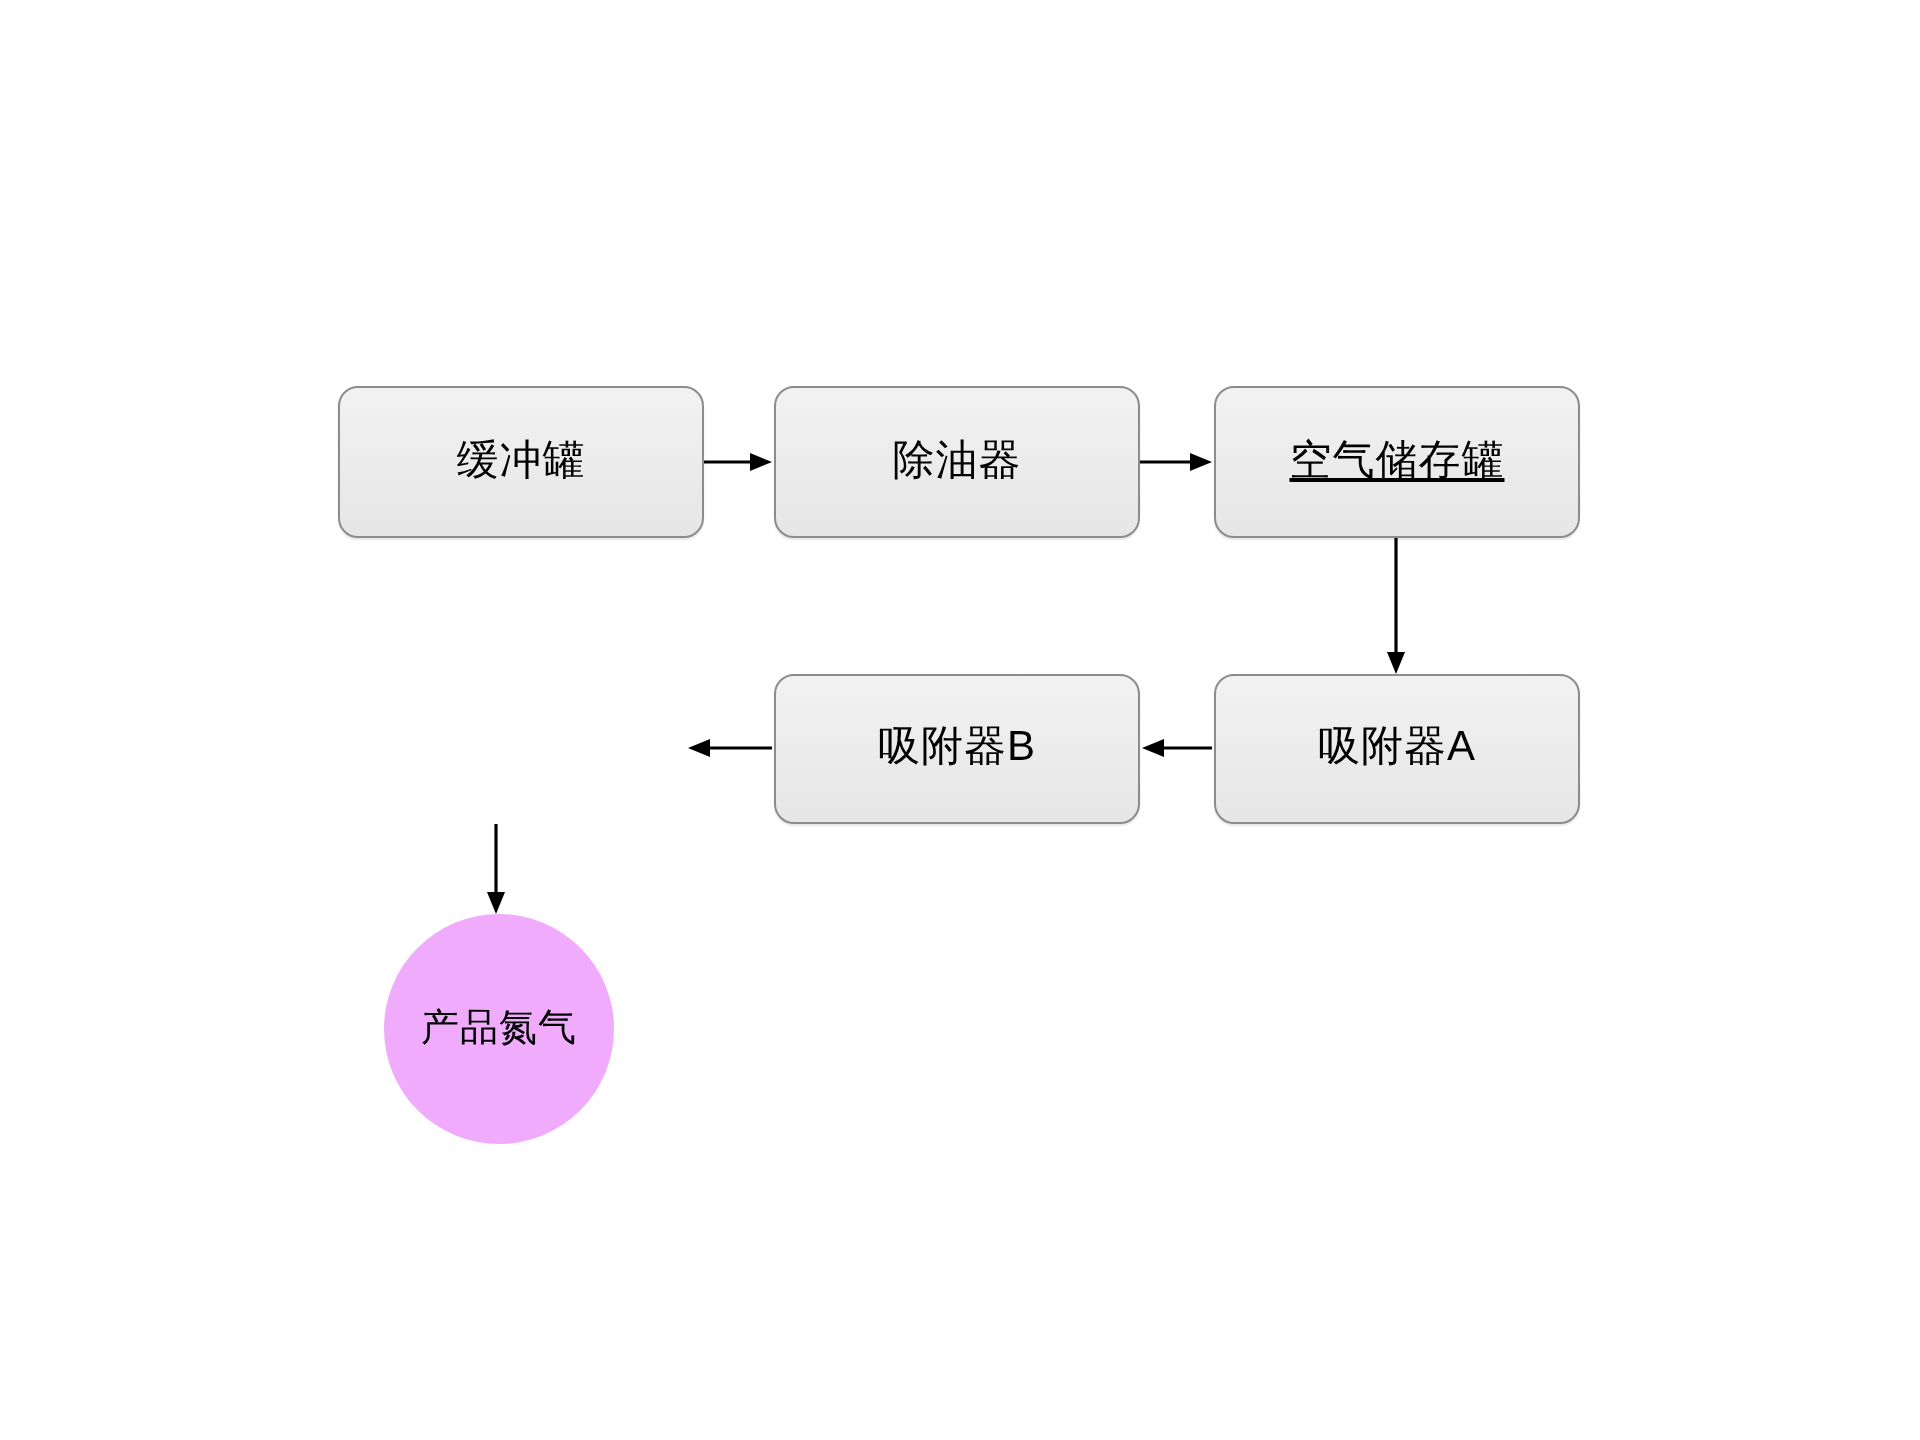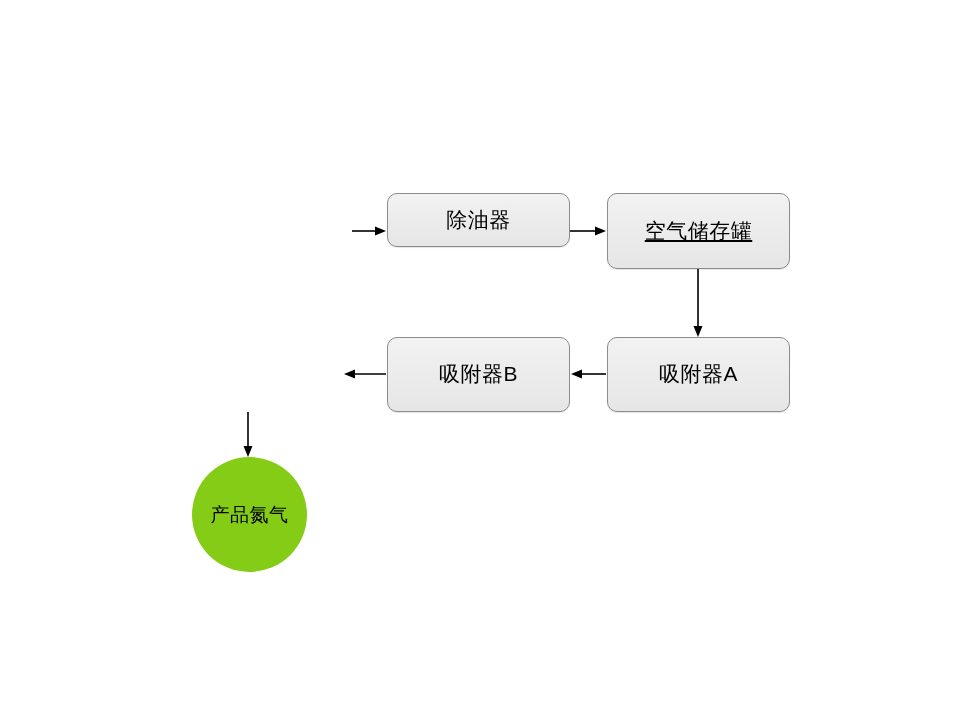--- a/index.html
+++ b/index.html
@@ -28,21 +28,21 @@
     text-align: center;
   }
   .node.process {
     border: 1px solid #8c8c8c;
     border-radius: 10px;
     background: linear-gradient(to bottom, #f2f2f2 0%, #ebebeb 55%, #e6e6e6 100%);
     box-shadow: 0 1px 1px rgba(0,0,0,0.10);
   }
   .node.terminator {
     border-radius: 50%;
-    background: #84cc16;
+    background: #f0abfc;
   }
   .node-label {
     color: #000000;
     font-size: 21px;
     line-height: 1.15;
     letter-spacing: 0.5px;
     white-space: nowrap;
     -webkit-user-select: none;
     user-select: none;
   }
@@ -98,22 +98,25 @@
       <line class="edge-line" x1="386" y1="374" x2="350" y2="374"></line>
       <polygon class="arrow-head" points="344,374 355,369.5 355,378.5"></polygon>
     </g>
 
     <g>
       <line class="edge-line" x1="248" y1="412" x2="248" y2="450"></line>
       <polygon class="arrow-head" points="248,457 243.5,446 252.5,446"></polygon>
     </g>
   </svg>
 
+  <div class="node process" style="left:169px; top:193px; width:183px; height:76px;">
+    <span class="node-label">缓冲罐</span>
+  </div>
 
-  <div class="node process" style="left:387px; top:193px; width:183px; height:54px;">
+  <div class="node process" style="left:387px; top:193px; width:183px; height:76px;">
     <span class="node-label">除油器</span>
   </div>
 
   <div class="node process" style="left:607px; top:193px; width:183px; height:76px;text-decoration:underline;">
     <span class="node-label">空气储存罐</span>
   </div>
 
   <div class="node process" style="left:387px; top:337px; width:183px; height:75px;">
     <span class="node-label">吸附器B</span>
   </div>

